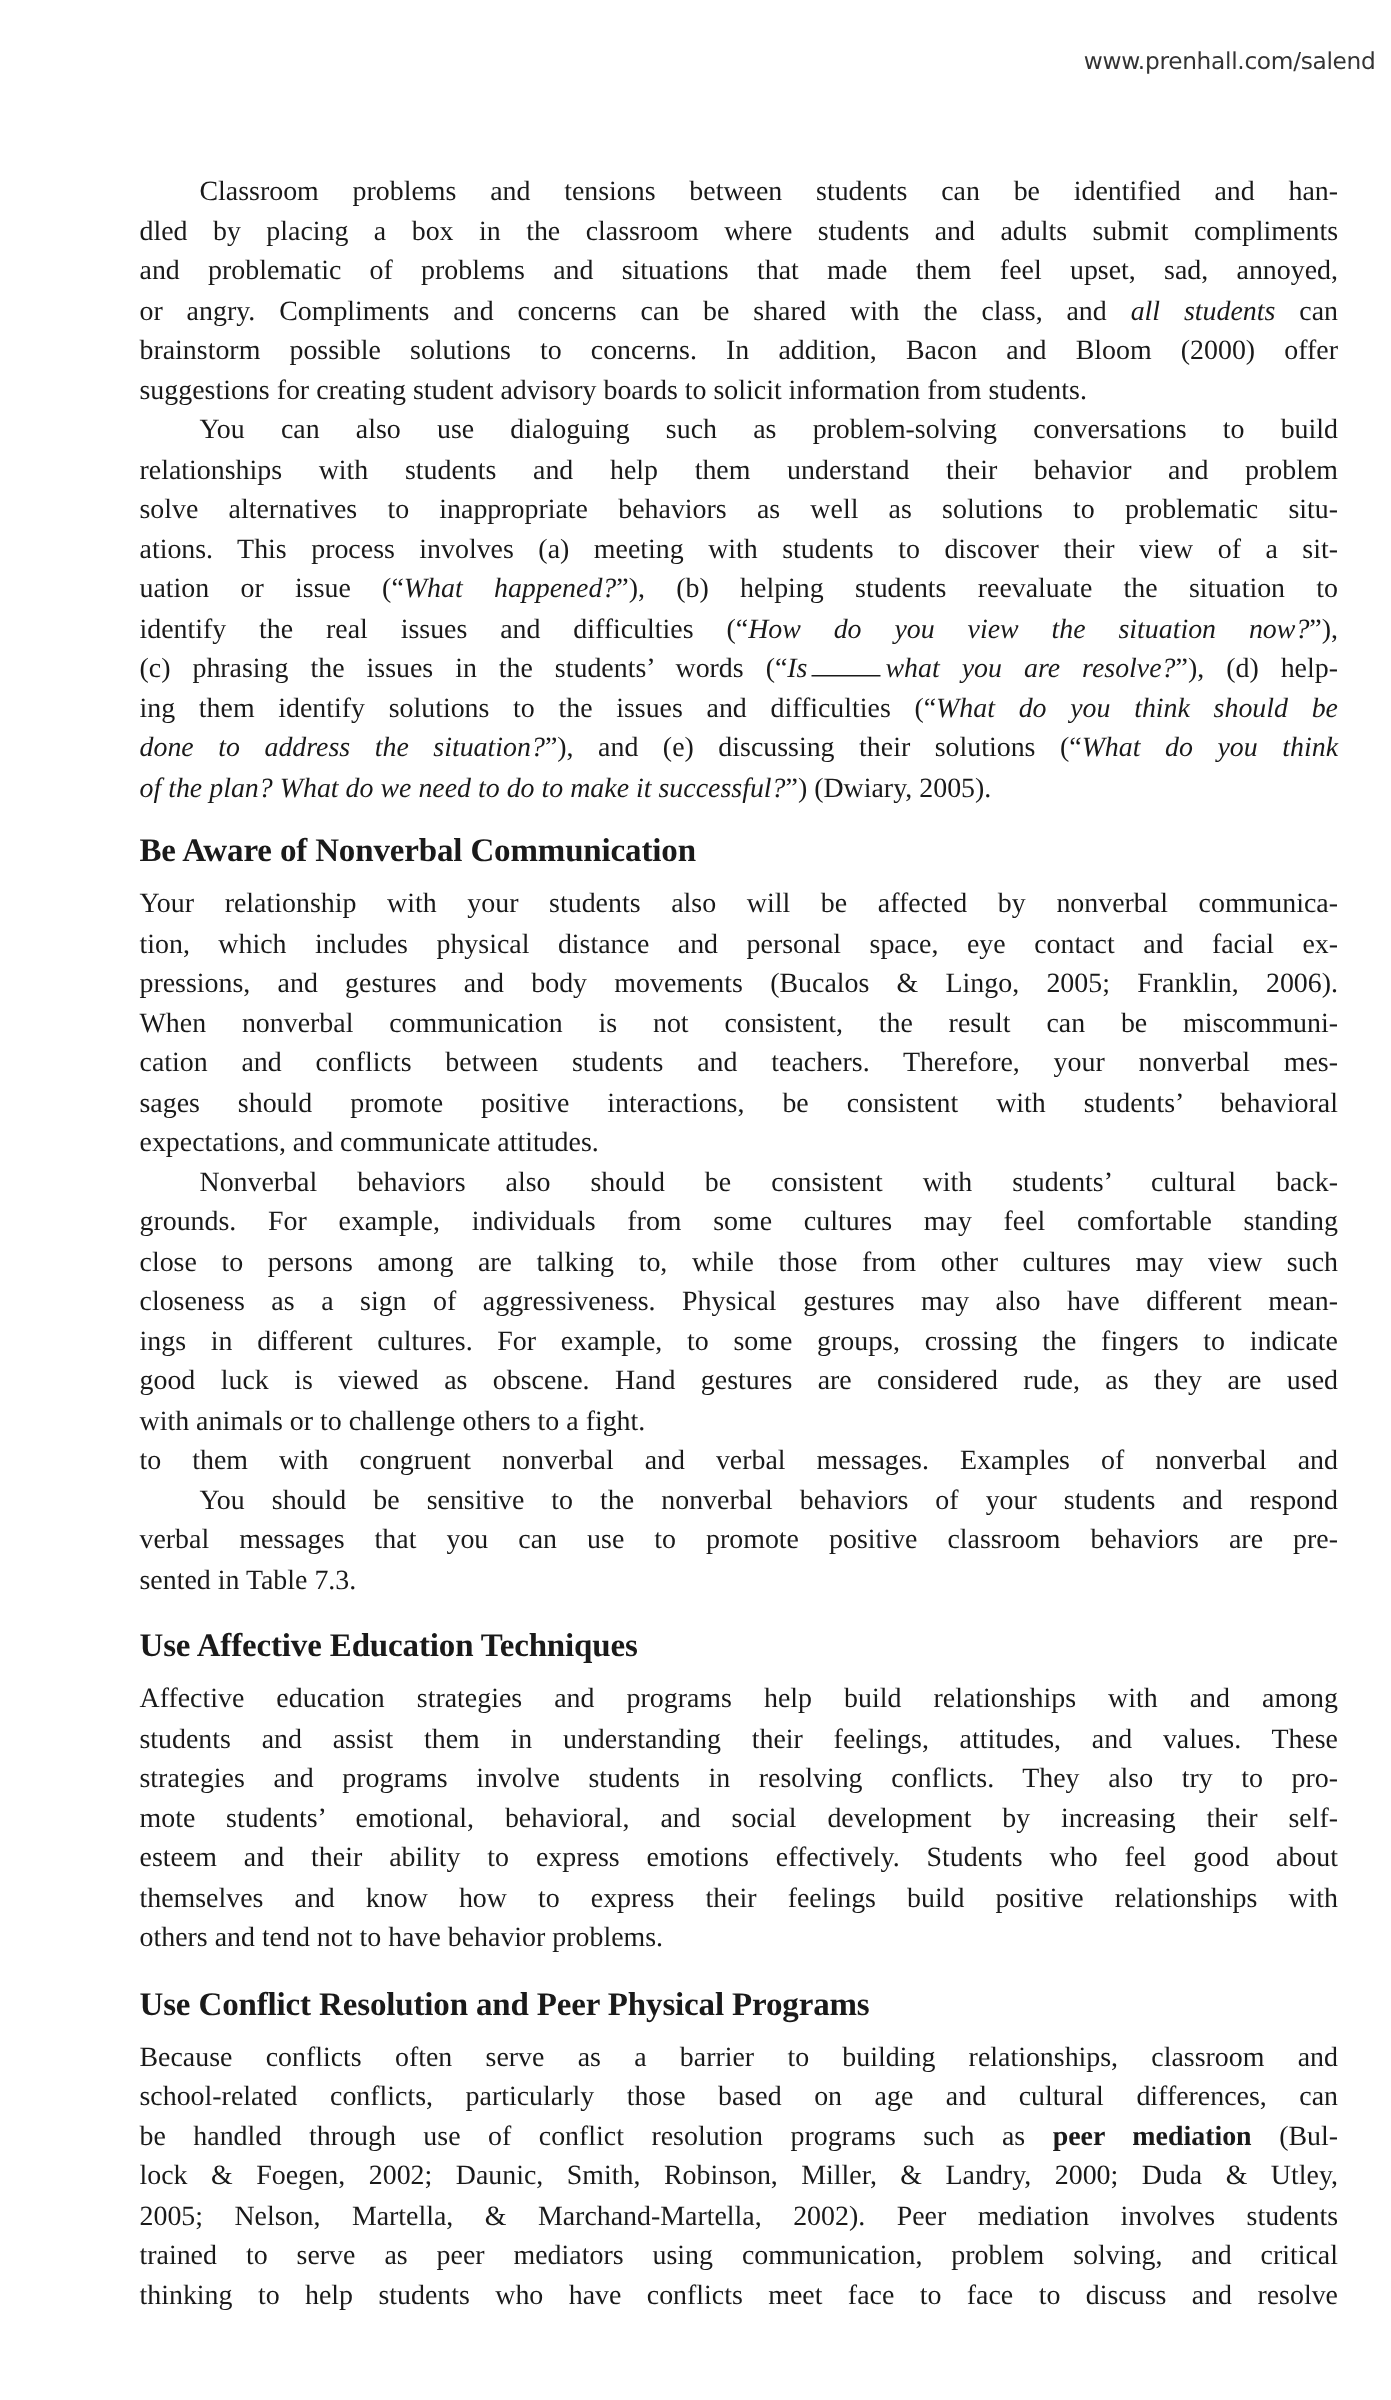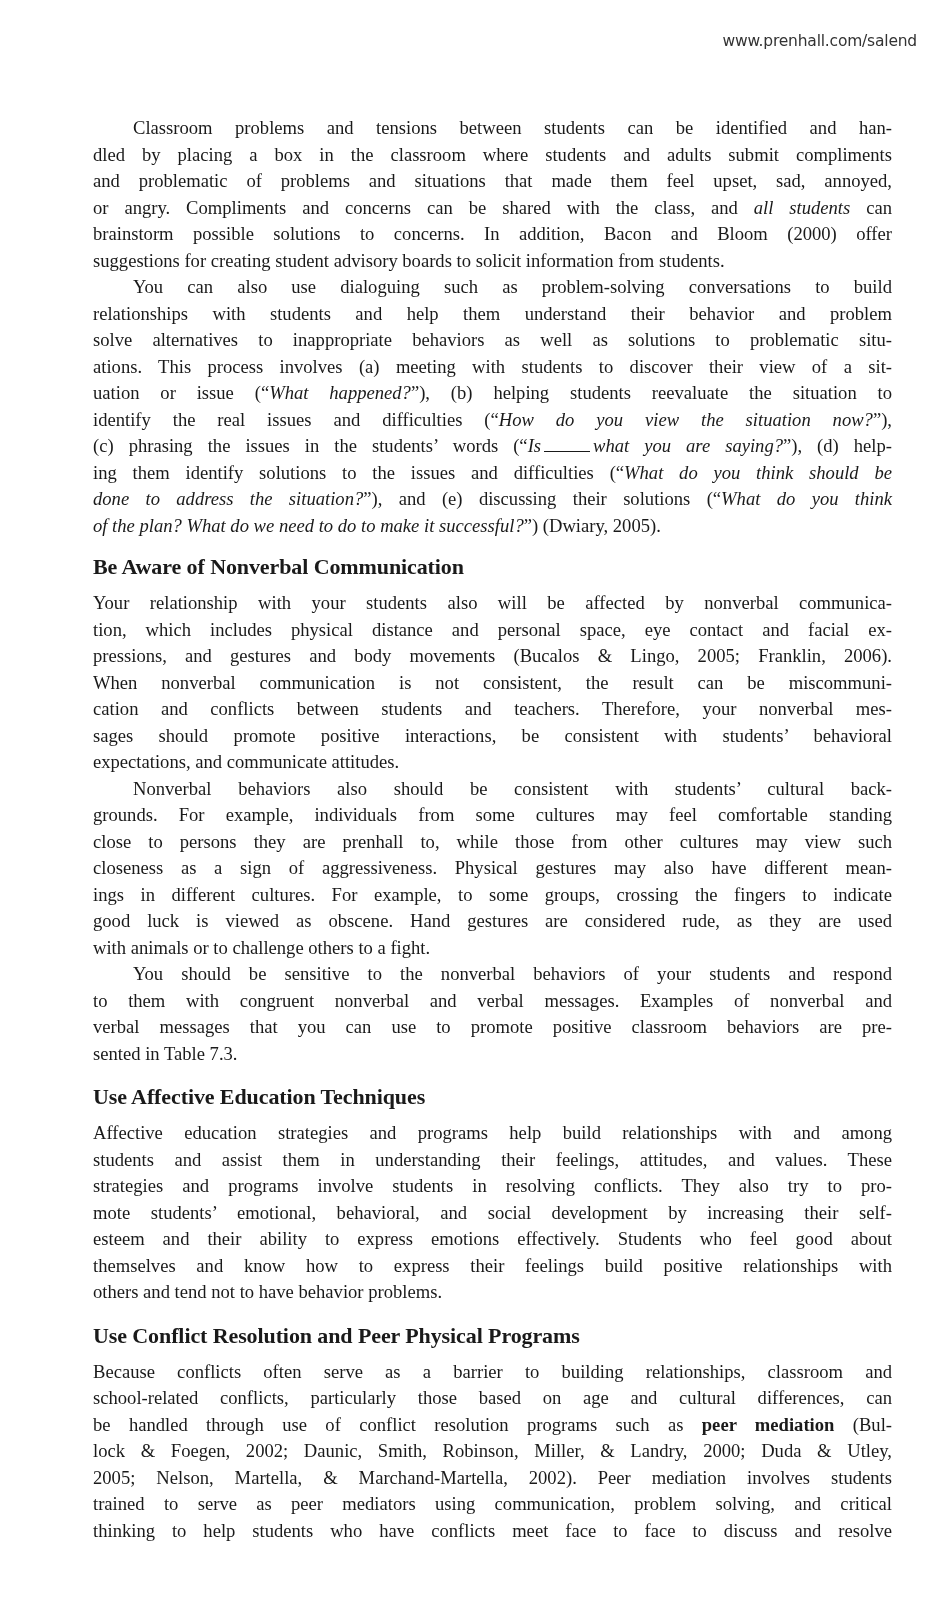--- a/index.html
+++ b/index.html
@@ -89,48 +89,48 @@
       <span class="line last">suggestions for creating student advisory boards to solicit information from students.</span>
     </div>
 
     <div class="para">
       <span class="line indent">You can also use dialoguing such as problem-solving conversations to build</span>
       <span class="line">relationships with students and help them understand their behavior and problem</span>
       <span class="line">solve alternatives to inappropriate behaviors as well as solutions to problematic situ-</span>
       <span class="line">ations. This process involves (a) meeting with students to discover their view of a sit-</span>
       <span class="line"><span>uation or issue (“</span><em>What happened?</em><span>”), (b) helping students reevaluate the situation to</span></span>
       <span class="line"><span>identify the real issues and difficulties (“</span><em>How do you view the situation now?</em><span>”),</span></span>
-      <span class="line"><span>(c) phrasing the issues in the students’ words (“</span><em>Is</em><span class="blank"></span><em>what you are saying?</em><span>”), (d) help-</span></span>
+      <span class="line"><span>(c) phrasing the issues in the students’ words (“</span><em>Is</em><span class="blank"></span><em>what you are resolve?</em><span>”), (d) help-</span></span>
       <span class="line"><span>ing them identify solutions to the issues and difficulties (“</span><em>What do you think should be</em></span>
       <span class="line"><em>done to address the situation?</em><span>”), and (e) discussing their solutions (“</span><em>What do you think</em></span>
       <span class="line last"><em>of the plan? What do we need to do to make it successful?</em><span>”) (Dwiary, 2005).</span></span>
     </div>
 
     <h2 class="heading h1">Be Aware of Nonverbal Communication</h2>
     <div class="para">
       <span class="line">Your relationship with your students also will be affected by nonverbal communica-</span>
       <span class="line">tion, which includes physical distance and personal space, eye contact and facial ex-</span>
       <span class="line">pressions, and gestures and body movements (Bucalos &amp; Lingo, 2005; Franklin, 2006).</span>
       <span class="line">When nonverbal communication is not consistent, the result can be miscommuni-</span>
       <span class="line">cation and conflicts between students and teachers. Therefore, your nonverbal mes-</span>
       <span class="line">sages should promote positive interactions, be consistent with students’ behavioral</span>
       <span class="line last">expectations, and communicate attitudes.</span>
     </div>
     <div class="para">
       <span class="line indent">Nonverbal behaviors also should be consistent with students’ cultural back-</span>
       <span class="line">grounds. For example, individuals from some cultures may feel comfortable standing</span>
-      <span class="line">close to persons they are prenhall to, while those from other cultures may view such</span>
+      <span class="line">close to persons among are talking to, while those from other cultures may view such</span>
       <span class="line">closeness as a sign of aggressiveness. Physical gestures may also have different mean-</span>
       <span class="line">ings in different cultures. For example, to some groups, crossing the fingers to indicate</span>
       <span class="line">good luck is viewed as obscene. Hand gestures are considered rude, as they are used</span>
       <span class="line last">with animals or to challenge others to a fight.</span>
     </div>
     <div class="para">
+      <span class="line">to them with congruent nonverbal and verbal messages. Examples of nonverbal and</span>
       <span class="line indent">You should be sensitive to the nonverbal behaviors of your students and respond</span>
-      <span class="line">to them with congruent nonverbal and verbal messages. Examples of nonverbal and</span>
       <span class="line">verbal messages that you can use to promote positive classroom behaviors are pre-</span>
       <span class="line last">sented in Table 7.3.</span>
     </div>
 
     <h2 class="heading">Use Affective Education Techniques</h2>
     <div class="para">
       <span class="line">Affective education strategies and programs help build relationships with and among</span>
       <span class="line">students and assist them in understanding their feelings, attitudes, and values. These</span>
       <span class="line">strategies and programs involve students in resolving conflicts. They also try to pro-</span>
       <span class="line">mote students’ emotional, behavioral, and social development by increasing their self-</span>

